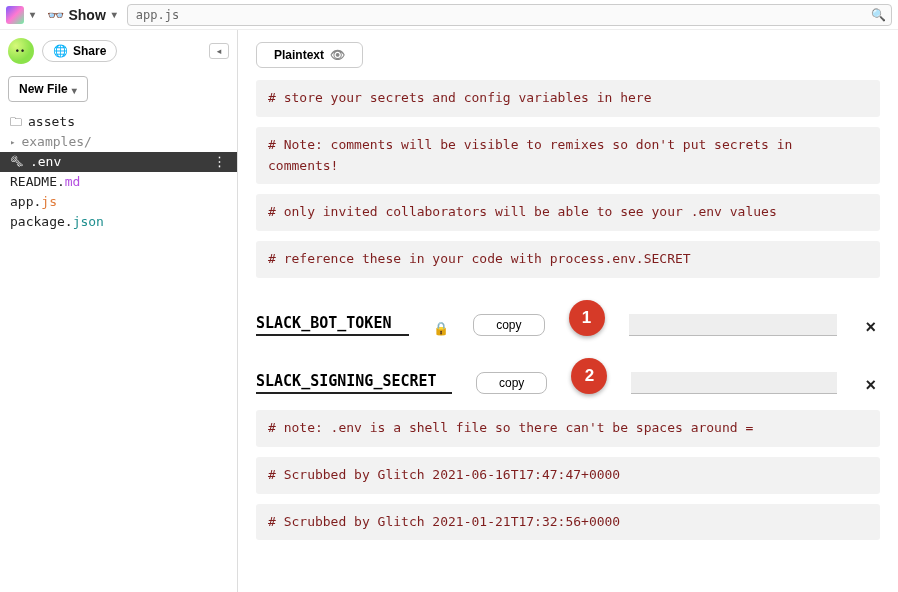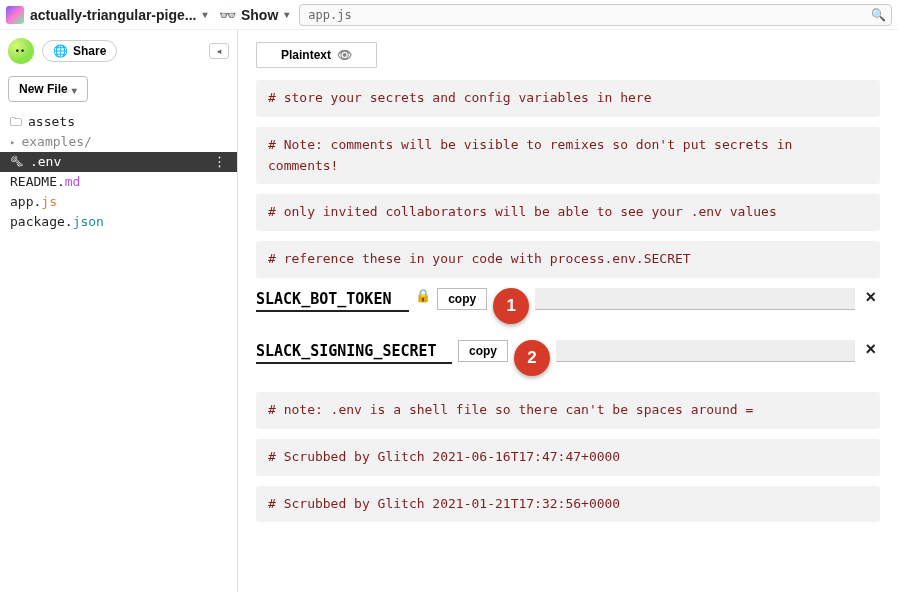--- a/index.html
+++ b/index.html
@@ -35,42 +35,41 @@
 .folder-i{font-size:12px}
 .chev-r{font-size:9px;color:#888}
 .dim{color:#888;}
 .ext-md{color:#b44fe0}
 .ext-js{color:#e07b3a}
 .ext-json{color:#1f8f8f}
 .key-i{font-size:11px;transform:scaleX(-1);display:inline-block}
 
 
 .main{flex:1;padding:12px 18px 18px;overflow-y:auto}
-.plain-btn{border:1px solid #ccc;border-radius:1px;padding:5px 24px;font-size:12px;font-weight:600;background:#fff;display:inline-flex;align-items:center;gap:6px;cursor:pointer;margin-bottom:12px}
+.plain-btn{border:1px solid #ccc;border-radius:6px;padding:5px 17px;font-size:12px;font-weight:600;background:#fff;display:inline-flex;align-items:center;gap:6px;cursor:pointer;margin-bottom:12px}
 .eye{color:#888}
 
 .cmt{background:#f2f2f2;border-radius:3px;padding:8px 12px;font-family:Menlo,Consolas,monospace;font-size:13px;color:#7f1d1d;margin-bottom:10px;line-height:1.6}
 
-.var-row{display:flex;align-items:flex-start;gap:6px;margin:10px 0 16px;position:relative}
+.var-row{display:flex;align-items:flex-end;gap:24px;margin:22px 0 16px;position:relative}
 .var-name{font-family:Menlo,Consolas,monospace;font-size:15px;font-weight:700;border:none;border-bottom:2px solid #222;padding:2px 0;background:transparent;min-width:140px}
 .var-name.w1{width:153px}
 .var-name.w2{width:196px}
 .lock{color:#999;font-size:13px}
-.copy-btn{border:1px solid #bbb;border-radius:0;padding:3px 10px;font-size:12px;font-weight:700;background:#fff;cursor:pointer}
+.copy-btn{border:1px solid #bbb;border-radius:8px;padding:3px 22px;font-size:12px;font-weight:400;background:#fff;cursor:pointer}
 .badge{width:36px;height:36px;border-radius:50%;background:#d63a28;color:#fff;font-size:17px;font-weight:700;display:flex;align-items:center;justify-content:center;box-shadow:0 2px 4px rgba(0,0,0,.3);flex-shrink:0}
 .var-val{flex:1;height:22px;background:#eee;border:none;border-bottom:1px solid #bbb;padding:2px 6px}
 .del{font-size:18px;font-weight:700;cursor:pointer;color:#222;line-height:1;padding:0 4px}
 </style>
 </head>
 <body>
 
 <div class="topbar">
   <div class="proj">
     <span class="proj-icon"></span>
-    <span>actually-triangular-pige...</span>
     <span class="chev">▾</span>
   </div>
   <div class="show">
     <span class="glasses">👓</span>
     <span>Show</span>
     <span class="chev">▾</span>
   </div>
   <div class="search-wrap">
     <input class="search mono" value="app.js" style="">
     <span class="mag">🔍</span>

